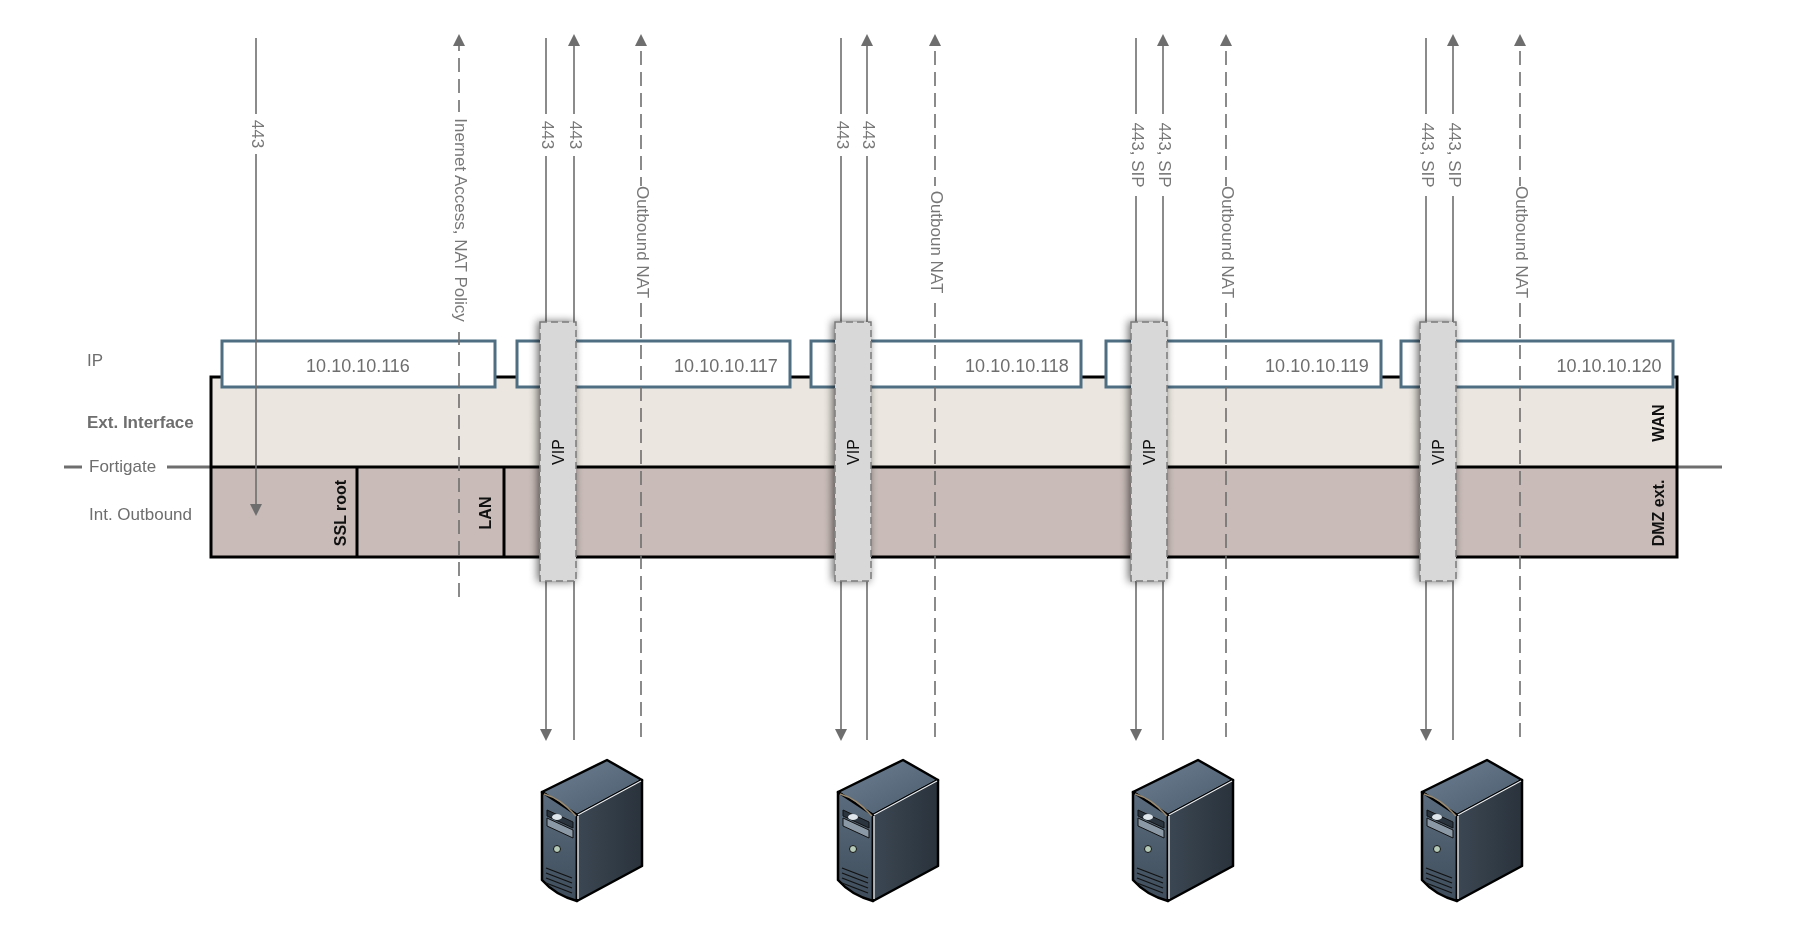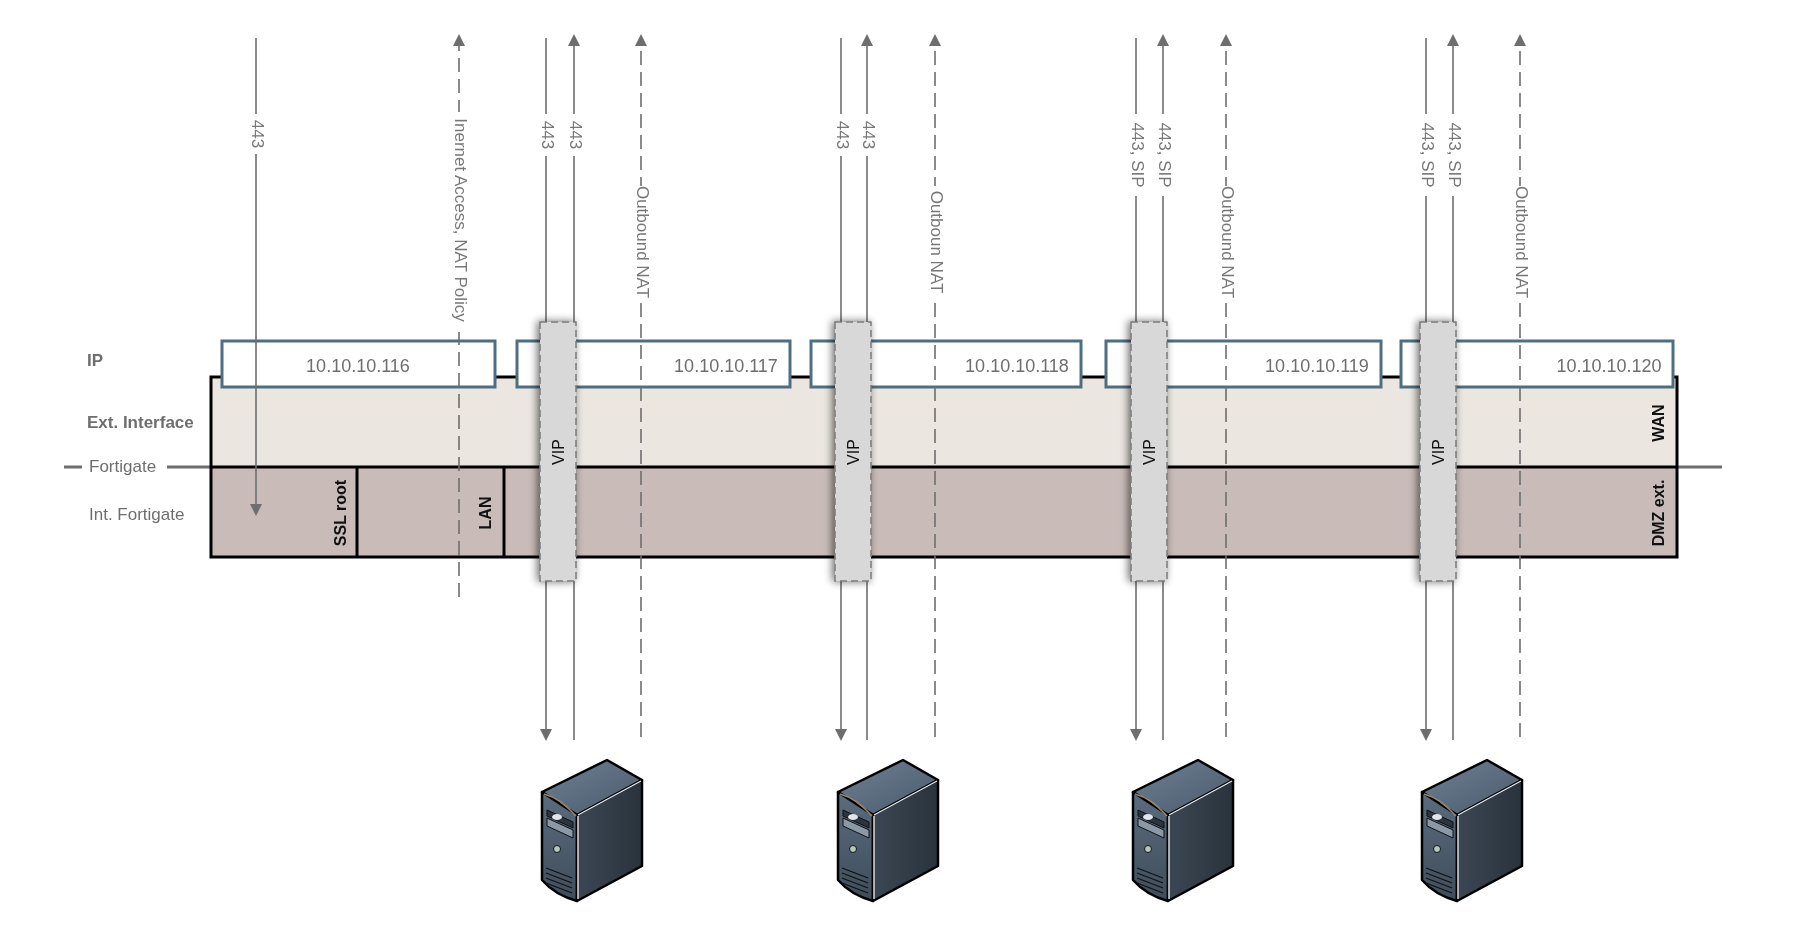--- a/index.html
+++ b/index.html
@@ -192,16 +192,16 @@
           <circle cx="17" cy="89" r="3.5" fill="#b5cbb8" stroke="#111" stroke-width="1"></circle>
           <line x1="6" y1="108" x2="32" y2="118" stroke="#111" stroke-width="1.3"></line>
           <line x1="6" y1="113" x2="32" y2="123" stroke="#111" stroke-width="1.3"></line>
           <line x1="6" y1="118" x2="32" y2="128" stroke="#111" stroke-width="1.3"></line>
           <line x1="6" y1="123" x2="32" y2="133" stroke="#111" stroke-width="1.3"></line>
         </g>
       </g>
     </g>
 </svg>
 
-<div class="row-label" style="left:87px; top:351px;font-weight:bold;">IP</div>
+<div class="row-label" style="left:87px; top:351px;">IP</div>
 <div class="row-label" style="left:87px; top:413px;font-weight:bold;">Ext. Interface</div>
 <div class="row-label" style="left:89px; top:457px;">Fortigate</div>
-<div class="row-label" style="left:89px; top:505px;">Int. Fortigate</div>
+<div class="row-label" style="left:89px; top:505px;">Int. Outbound</div>
 
 </body></html>

